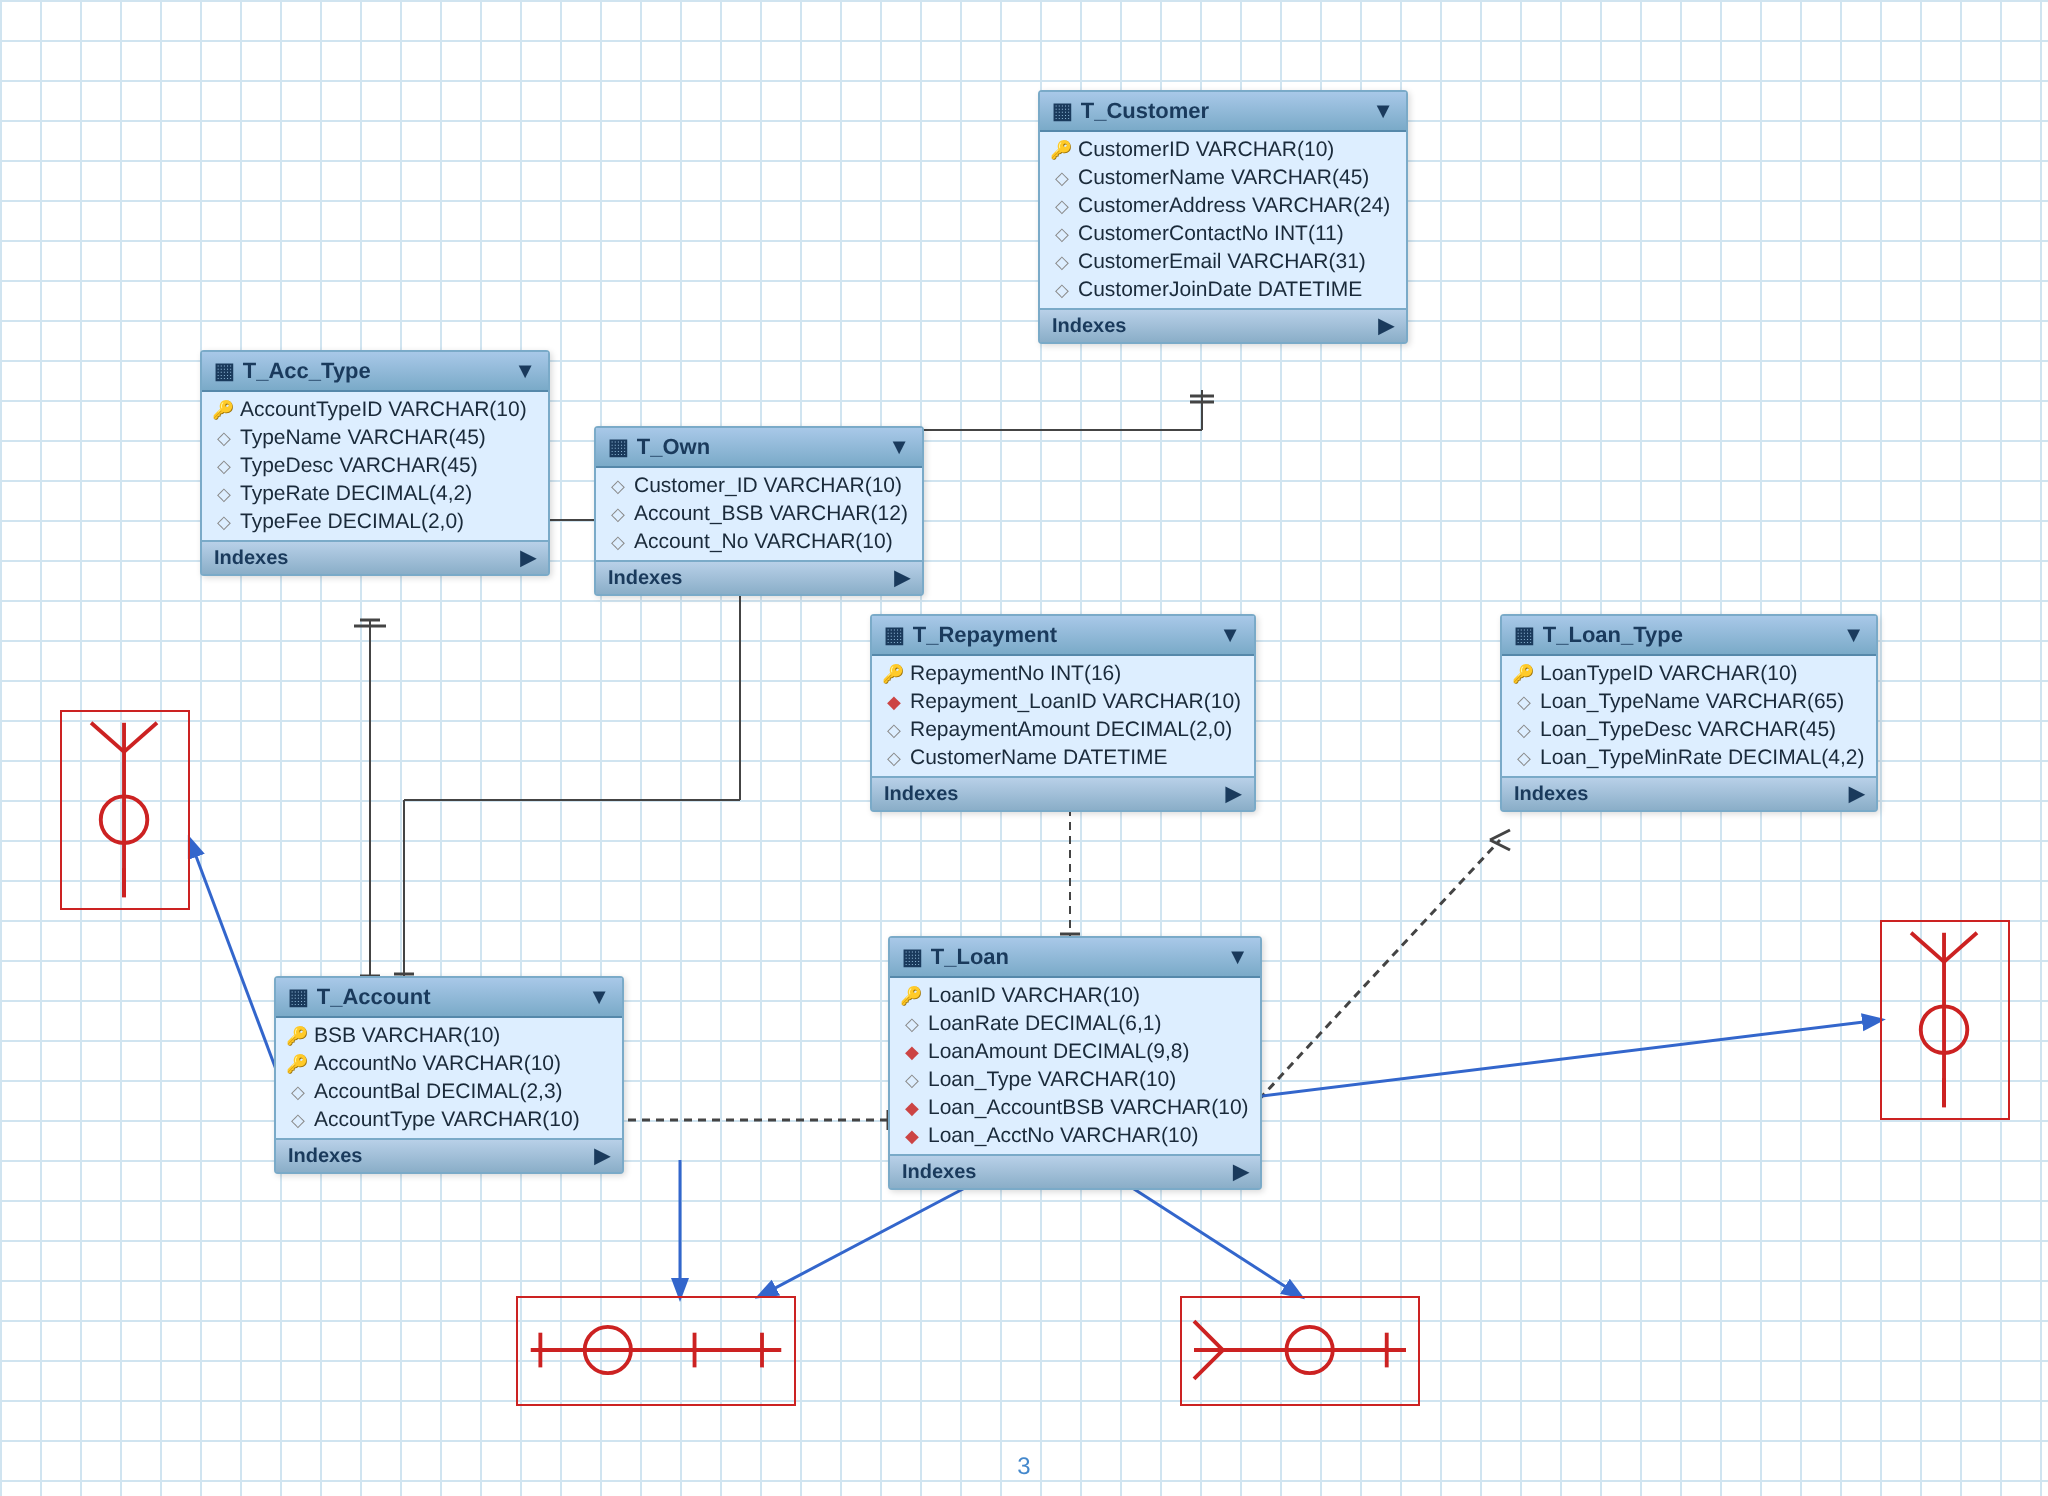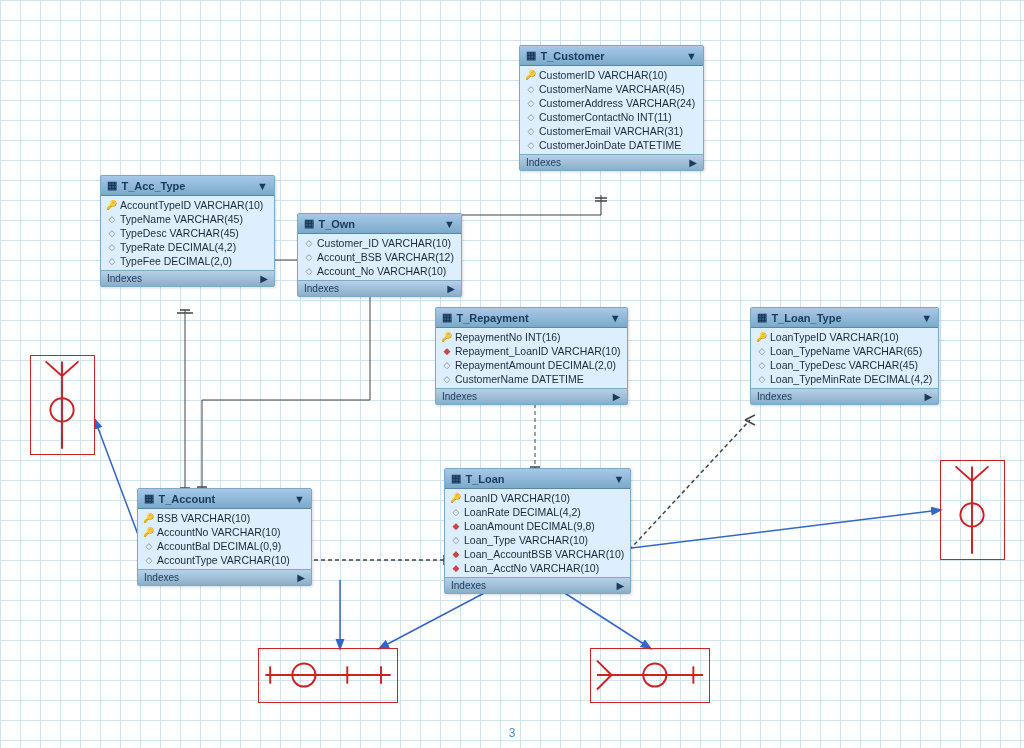--- a/index.html
+++ b/index.html
@@ -67,20 +67,21 @@
     .icon-circle { color: #888; }
     .db-table-footer {
       background: linear-gradient(to bottom, #b8d0e8, #8aaec8);
       padding: 2px 6px;
       font-size: 10px;
       color: #1a3a5c;
       display: flex;
       justify-content: space-between;
       align-items: center;
       border-top: 1px solid #7aaac8;
+      font-weight: bold;
     }
     .footer-arrow {
       font-size: 10px;
       color: #1a3a5c;
     }
     
     .svg-overlay {
       position: absolute;
       top: 0; left: 0;
       width: 1024px;
@@ -352,21 +353,21 @@
       <div class="db-field">
         <span class="field-icon icon-key">🔑</span>
         <span>BSB VARCHAR(10)</span>
       </div>
       <div class="db-field">
         <span class="field-icon icon-key">🔑</span>
         <span>AccountNo VARCHAR(10)</span>
       </div>
       <div class="db-field">
         <span class="field-icon icon-circle">◇</span>
-        <span>AccountBal DECIMAL(0,9)</span>
+        <span>AccountBal DECIMAL(2,3)</span>
       </div>
       <div class="db-field">
         <span class="field-icon icon-circle">◇</span>
         <span>AccountType VARCHAR(10)</span>
       </div>
     </div>
     <div class="db-table-footer">
       <span>Indexes</span>
       <span class="footer-arrow">▶</span>
     </div>
@@ -378,21 +379,21 @@
       <span>T_Loan</span>
       <span style="margin-left:auto;">▼</span>
     </div>
     <div class="db-table-body">
       <div class="db-field">
         <span class="field-icon icon-key">🔑</span>
         <span>LoanID VARCHAR(10)</span>
       </div>
       <div class="db-field">
         <span class="field-icon icon-circle">◇</span>
-        <span>LoanRate DECIMAL(4,2)</span>
+        <span>LoanRate DECIMAL(6,1)</span>
       </div>
       <div class="db-field">
         <span class="field-icon icon-diamond">◆</span>
         <span>LoanAmount DECIMAL(9,8)</span>
       </div>
       <div class="db-field">
         <span class="field-icon icon-circle">◇</span>
         <span>Loan_Type VARCHAR(10)</span>
       </div>
       <div class="db-field">

